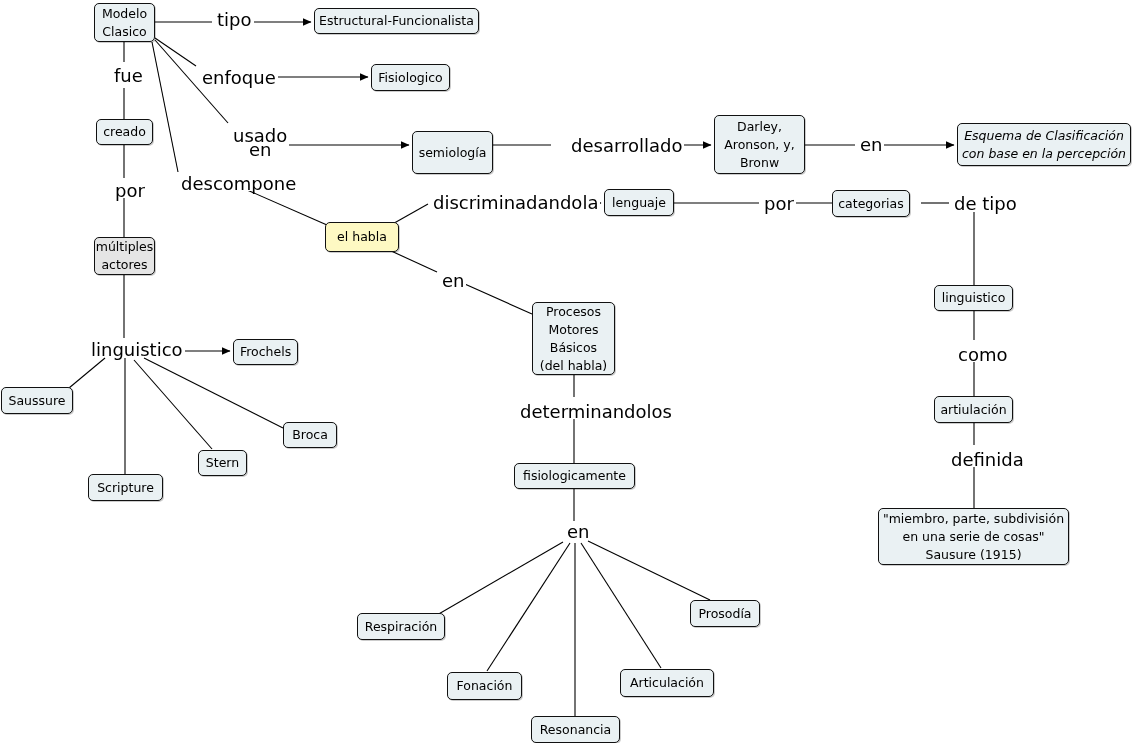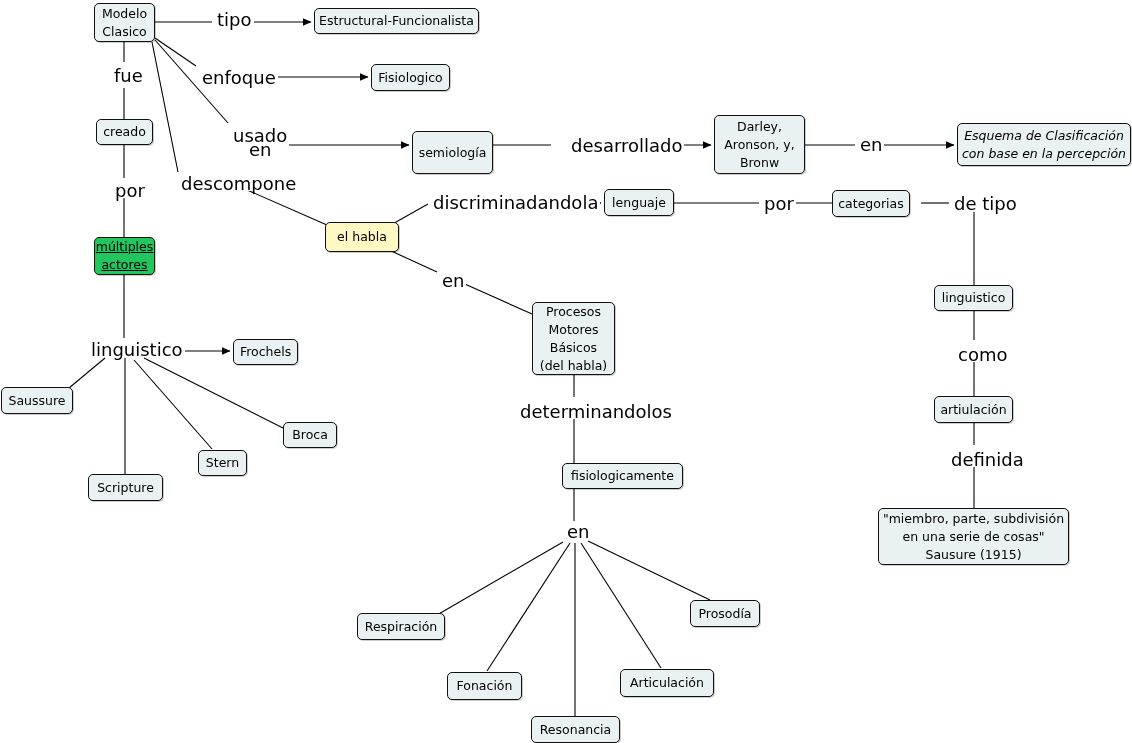--- a/index.html
+++ b/index.html
@@ -118,33 +118,33 @@
       <div class="node" style="left: 96px; top: 119px; width: 57px; height: 26px; background: rgb(234, 241, 243); border-color: rgb(17, 17, 17);">creado</div>
       <div class="node" style="left: 412px; top: 131px; width: 81px; height: 43px; background: rgb(234, 241, 243); border-color: rgb(17, 17, 17);">semiología</div>
       <div class="node thick" style="left: 714px; top: 115px; width: 91px; height: 59px; background: rgb(234, 241, 243); border-color: rgb(17, 17, 17);">Darley,
 Aronson, y,
 Bronw</div>
       <div class="node thick" style="left: 957px; top: 123px; width: 174px; height: 43px; background: rgb(234, 241, 243); border-color: rgb(17, 17, 17); font-style: italic;">Esquema de Clasificación
 con base en la percepción</div>
       <div class="node" style="left: 604px; top: 189px; width: 70px; height: 27px; background: rgb(234, 241, 243); border-color: rgb(17, 17, 17);">lenguaje</div>
       <div class="node" style="left: 832px; top: 190px; width: 78px; height: 27px; background: rgb(234, 241, 243); border-color: rgb(17, 17, 17);">categorias</div>
       <div class="node" style="left: 325px; top: 222px; width: 74px; height: 30px; background: #fef9c3; border-color: rgb(17, 17, 17);">el habla</div>
-      <div class="node" style="left: 94px; top: 237px; width: 61px; height: 38px; background: #22c55e; border-color: rgb(17, 17, 17); text-decoration: underline;">múltiples
+      <div class="node" style="left: 94px; top: 237px; width: 61px; height: 38px; background: #e5e5e5; border-color: rgb(17, 17, 17);">múltiples
 actores</div>
       <div class="node" style="left: 934px; top: 285px; width: 79px; height: 26px; background: rgb(234, 241, 243); border-color: rgb(17, 17, 17);">linguistico</div>
       <div class="node" style="left: 532px; top: 302px; width: 83px; height: 73px; background: rgb(234, 241, 243); border-color: rgb(17, 17, 17);">Procesos
 Motores
 Básicos
 (del habla)</div>
       <div class="node" style="left: 233px; top: 339px; width: 65px; height: 26px; background: rgb(234, 241, 243); border-color: rgb(17, 17, 17);">Frochels</div>
       <div class="node" style="left: 1px; top: 387px; width: 72px; height: 27px; background: rgb(234, 241, 243); border-color: rgb(17, 17, 17);">Saussure</div>
       <div class="node" style="left: 934px; top: 396px; width: 79px; height: 27px; background: rgb(234, 241, 243); border-color: rgb(17, 17, 17);">artiulación</div>
       <div class="node" style="left: 283px; top: 422px; width: 54px; height: 26px; background: rgb(234, 241, 243); border-color: rgb(17, 17, 17);">Broca</div>
       <div class="node" style="left: 198px; top: 450px; width: 49px; height: 26px; background: rgb(234, 241, 243); border-color: rgb(17, 17, 17);">Stern</div>
-      <div class="node" style="left: 514px; top: 463px; width: 121px; height: 26px; background: rgb(234, 241, 243); border-color: rgb(17, 17, 17); margin-left: 48px;">fisiologicamente</div>
+      <div class="node" style="left: 514px; top: 463px; width: 121px; height: 26px; background: rgb(234, 241, 243); border-color: rgb(17, 17, 17);">fisiologicamente</div>
       <div class="node" style="left: 88px; top: 474px; width: 75px; height: 27px; background: rgb(234, 241, 243); border-color: rgb(17, 17, 17);">Scripture</div>
       <div class="node" style="left: 878px; top: 508px; width: 191px; height: 57px; background: rgb(234, 241, 243); border-color: rgb(17, 17, 17);">"miembro, parte, subdivisión
 en una serie de cosas"
 Sausure (1915)</div>
       <div class="node" style="left: 690px; top: 600px; width: 70px; height: 27px; background: rgb(234, 241, 243); border-color: rgb(17, 17, 17);">Prosodía</div>
       <div class="node" style="left: 357px; top: 613px; width: 88px; height: 27px; background: rgb(234, 241, 243); border-color: rgb(17, 17, 17);">Respiración</div>
       <div class="node" style="left: 620px; top: 669px; width: 94px; height: 28px; background: rgb(234, 241, 243); border-color: rgb(17, 17, 17);">Articulación</div>
       <div class="node" style="left: 447px; top: 672px; width: 75px; height: 28px; background: rgb(234, 241, 243); border-color: rgb(17, 17, 17);">Fonación</div>
       <div class="node" style="left: 531px; top: 716px; width: 89px; height: 27px; background: rgb(234, 241, 243); border-color: rgb(17, 17, 17);">Resonancia</div>
     </div>

